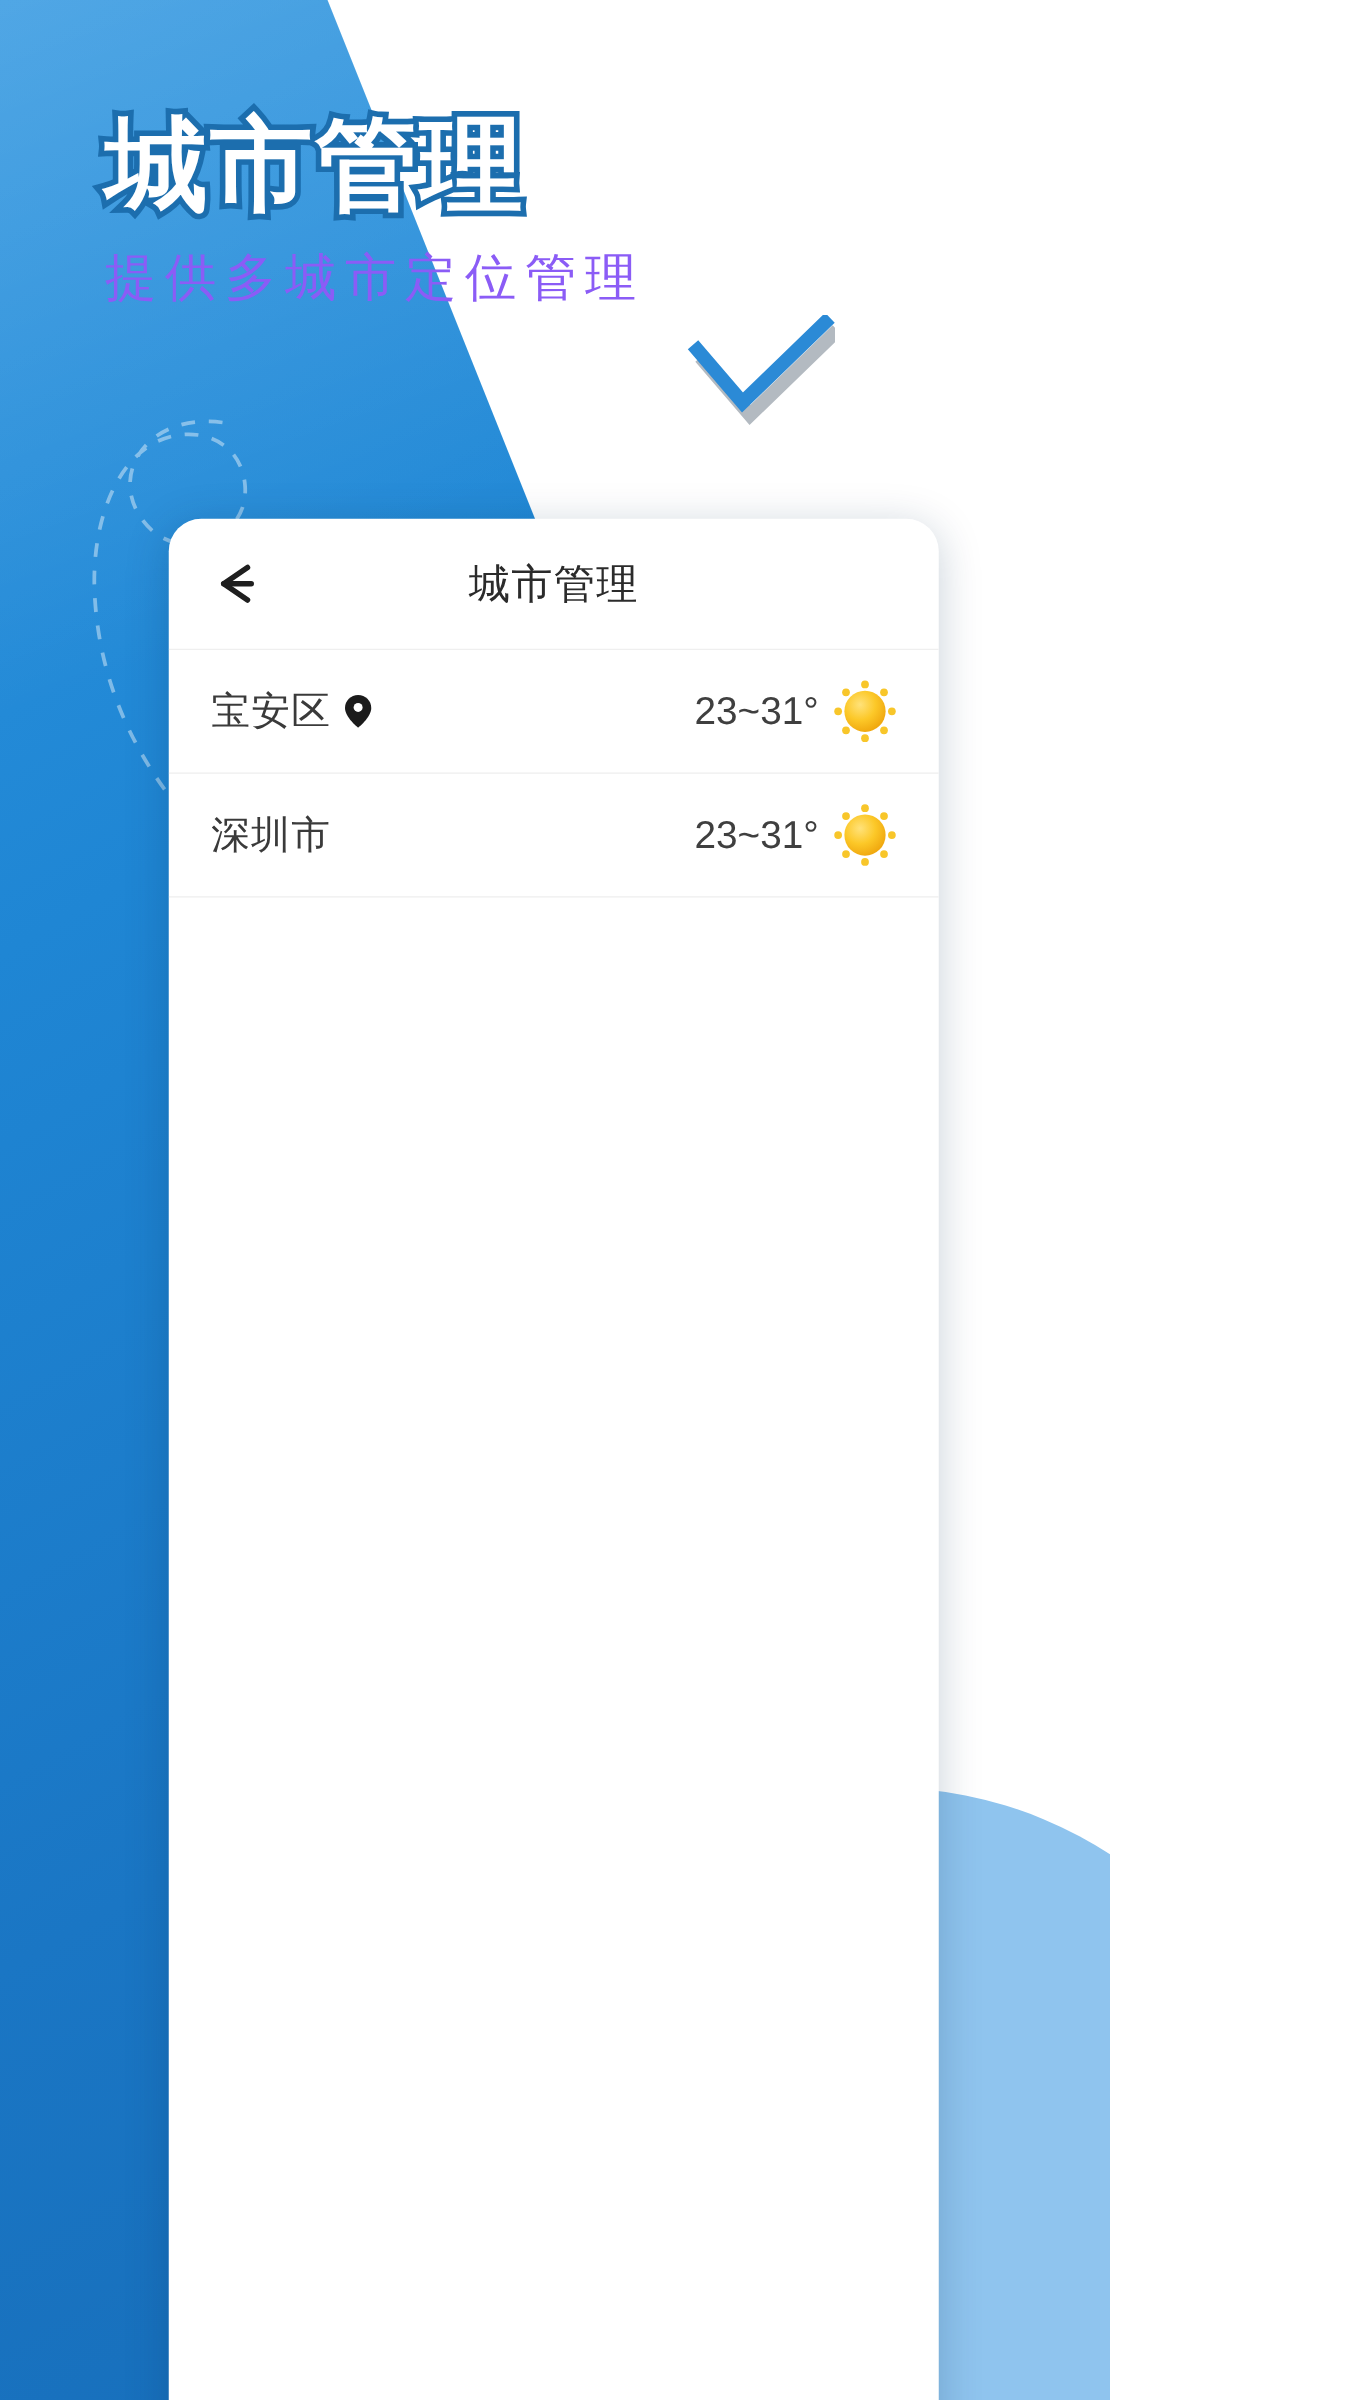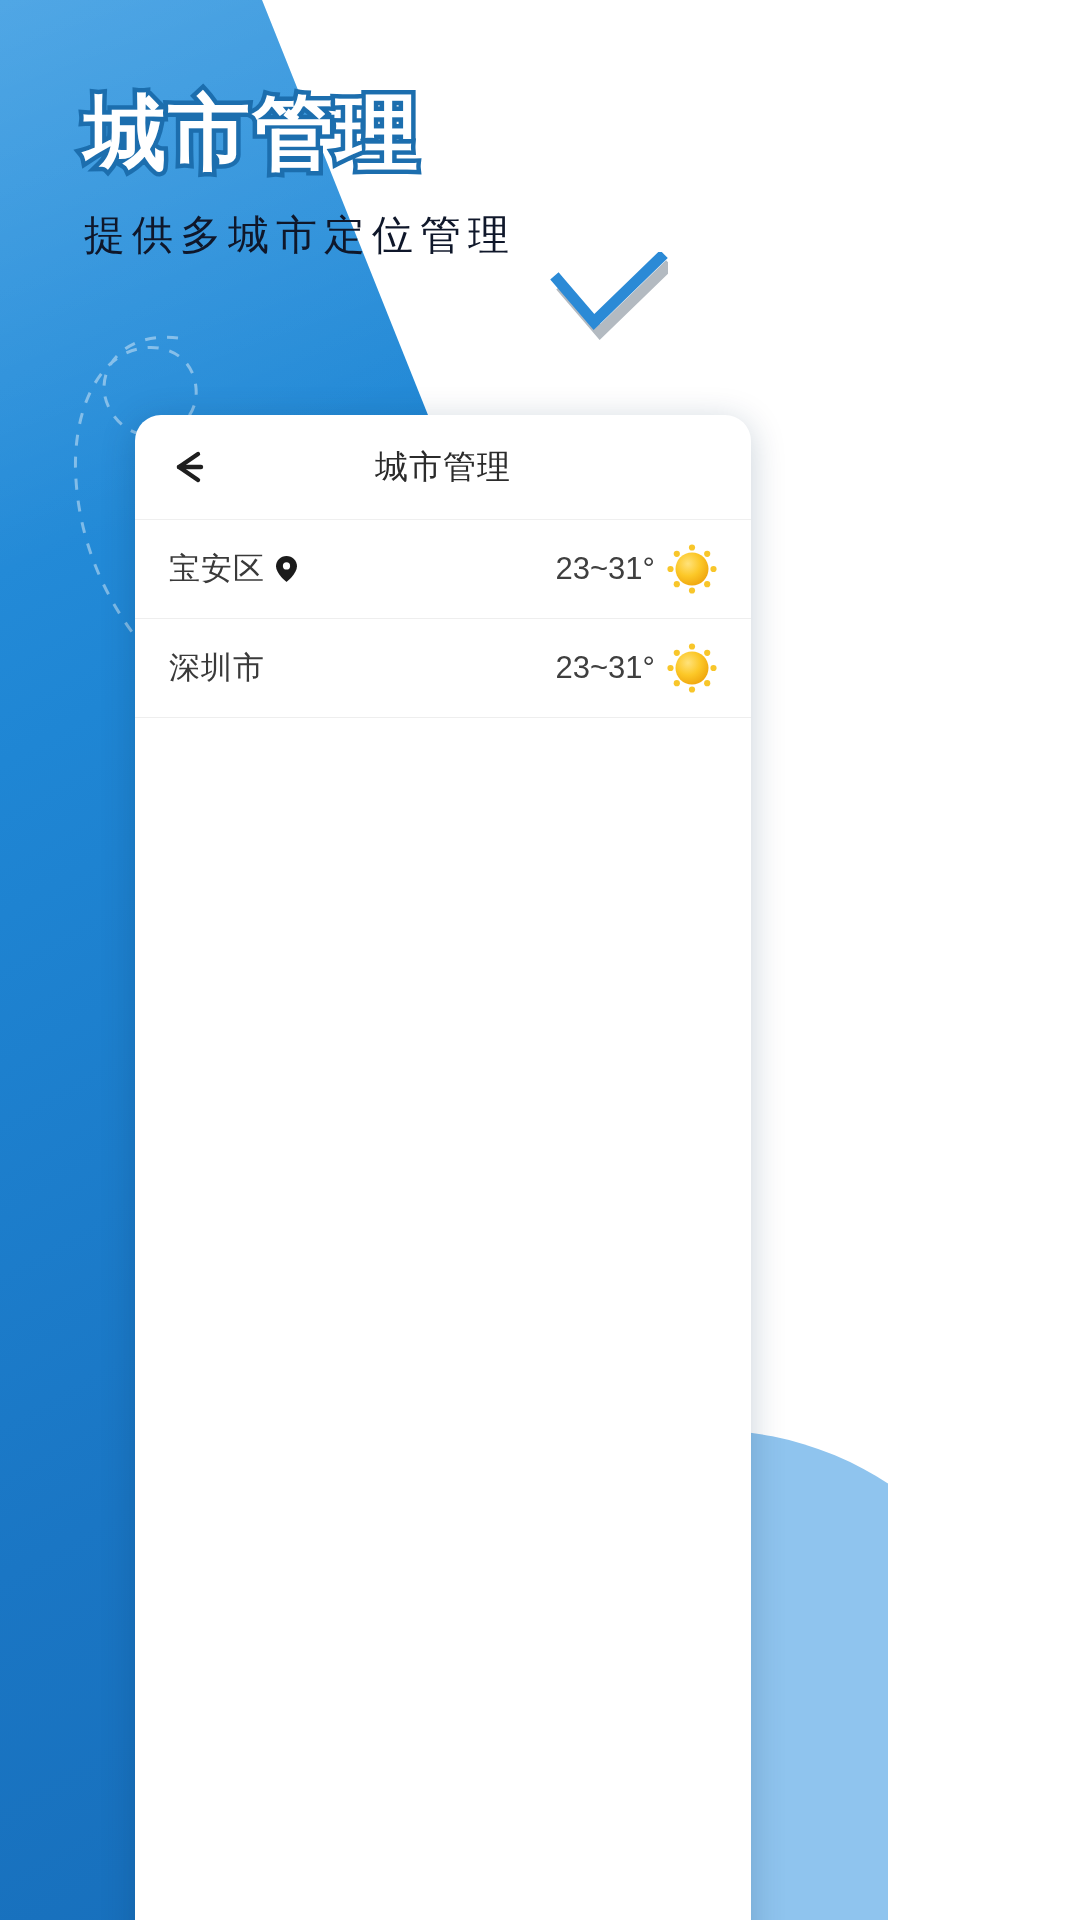--- a/index.html
+++ b/index.html
@@ -43,23 +43,23 @@
   .headline-wrap { position:absolute; left:84px; top:92px; width:900px; }
 
   .headline {
     font-size:82px; font-weight:bold; line-height:1.0;
     color:#ffffff; letter-spacing:2px;
     -webkit-text-stroke:9px #1c6eae;
     paint-order:stroke fill;
     white-space:nowrap;
   }
   .subline {
-    margin-top:36px;
+    margin-top:23px;
     font-size:41px; line-height:1.25;
-    color:#0f172a; letter-spacing:7px;
+    color:#8b5cf6; letter-spacing:7px;
     white-space:nowrap;
   }
 
   
   .check-deco { position:absolute; left:548px; top:252px; width:120px; height:92px; }
 
   
   .phone {
     position:absolute; left:135px; top:415px;
     width:616px; height:1560px;

